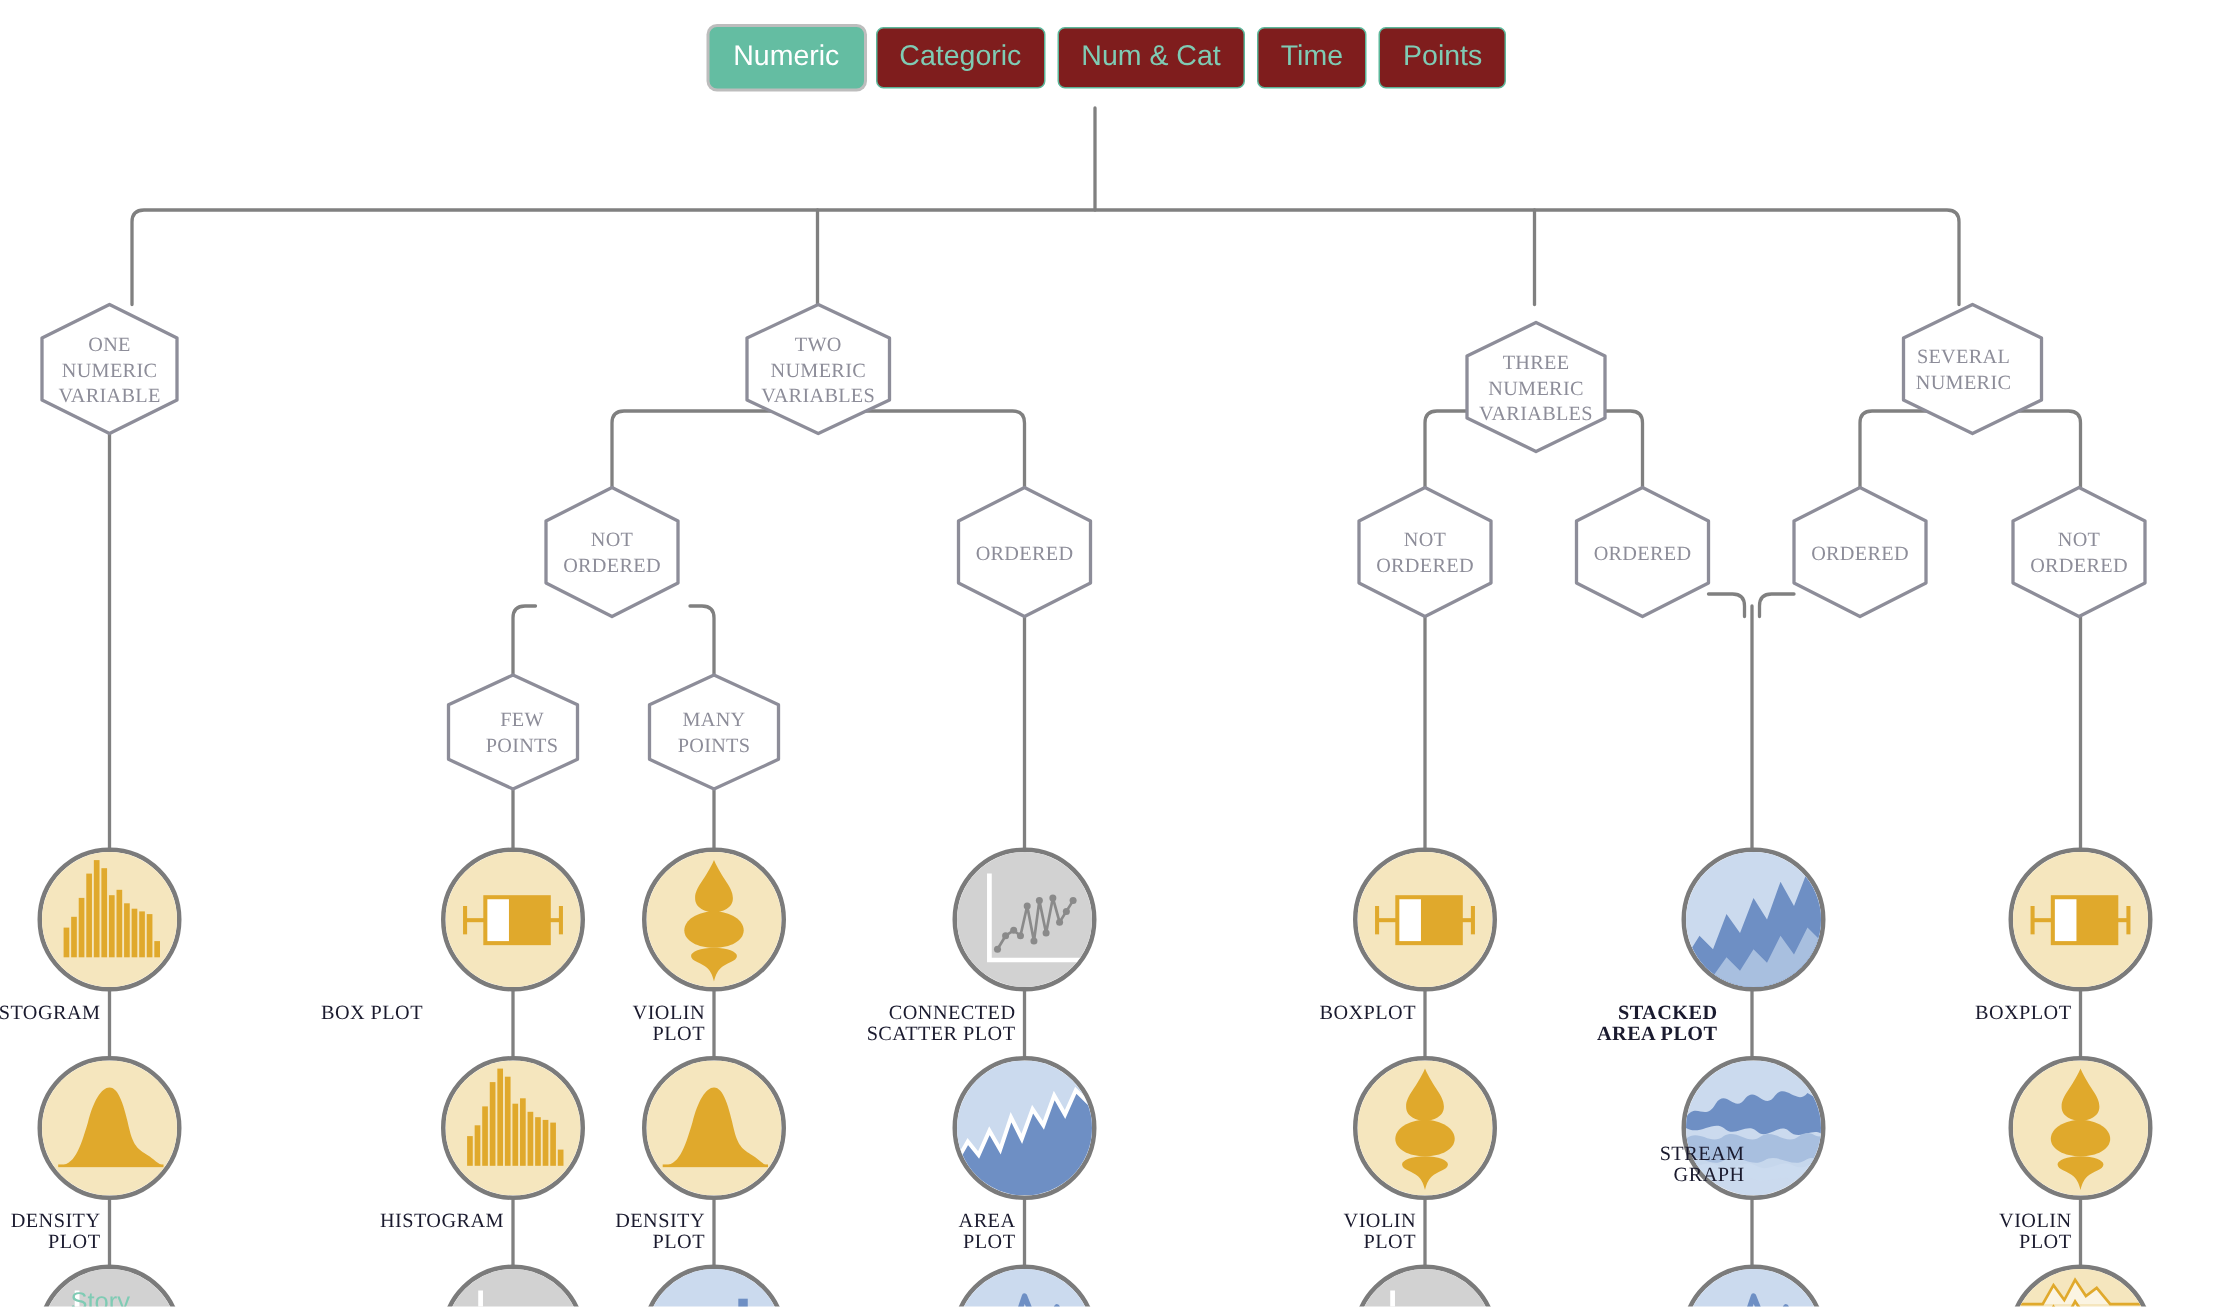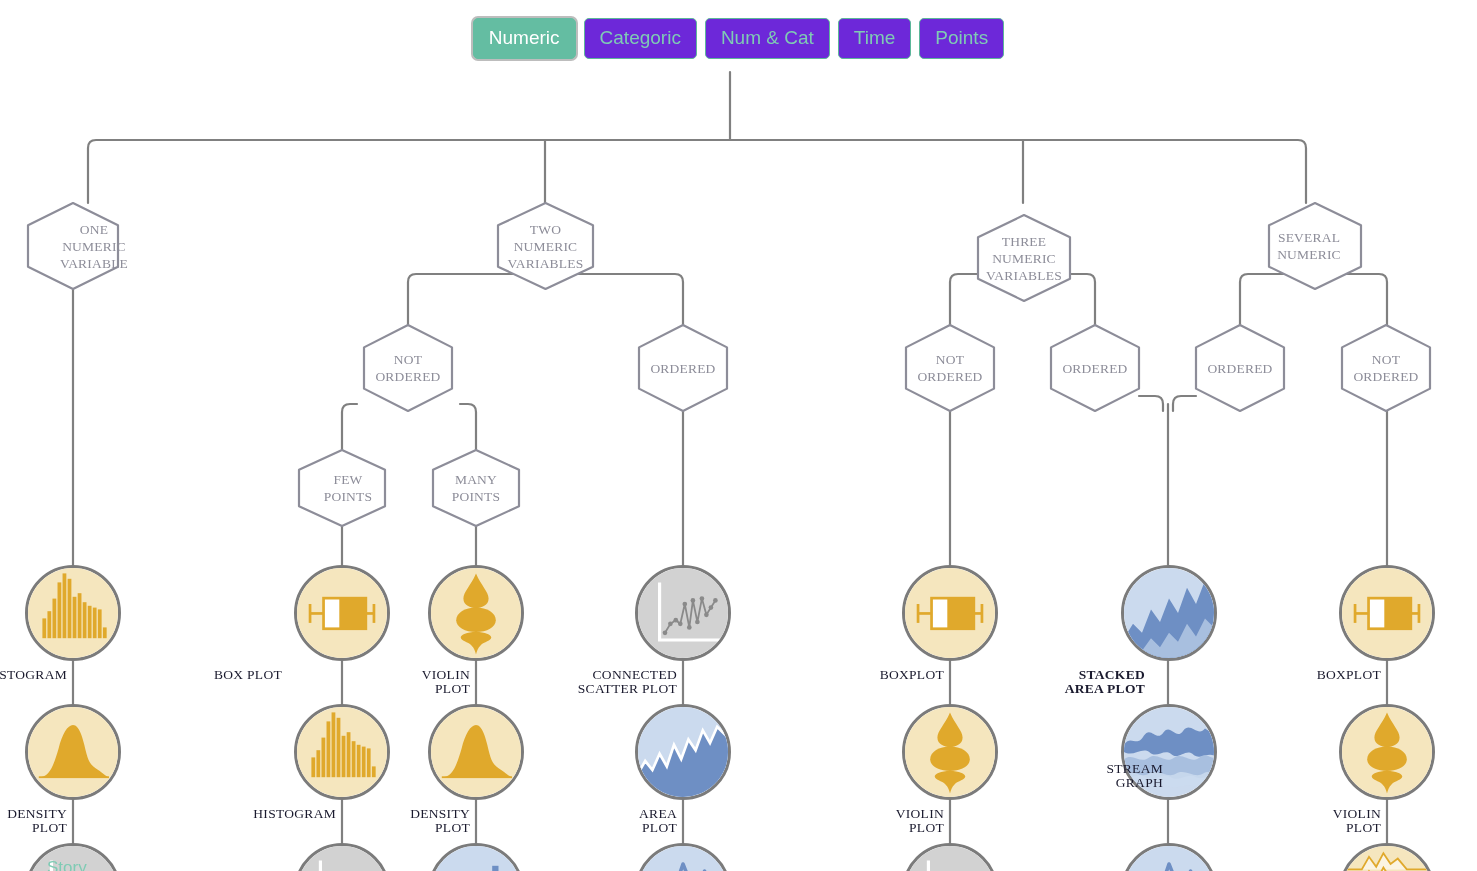--- a/index.html
+++ b/index.html
@@ -13,21 +13,21 @@
     position:absolute;left:0;top:0;width:1477px;height:72px;
     display:flex;justify-content:center;align-items:flex-start;
     gap:8px;padding-top:18px;box-sizing:border-box;
   }
   .tab{
     font-family:"Liberation Sans", sans-serif;
     font-size:19px;line-height:1;
     padding:9px 15px 11px 15px;
     border:1px solid #5cb79a;
     border-radius:5px;
-    background:#6d28d9;color:#7fcbb4;
+    background:#7f1d1d;color:#7fcbb4;
     white-space:nowrap;cursor:pointer;
     box-sizing:border-box;
   }
   .tab.active{
     background:#64bda2;color:#ffffff;border-color:#64bda2;
     box-shadow:0 0 0 2px #bdbdbd;
   }
   
   #canvas{position:absolute;left:0;top:0;width:1477px;height:871px;}
   #edges{position:absolute;left:0;top:0;width:1477px;height:871px;pointer-events:none;}
@@ -124,21 +124,21 @@
 
     <path d="M1168,661 L1168,704"></path>
     <path d="M1168,800 L1168,843"></path>
 
     <path d="M1387,411 L1387,565"></path>
     <path d="M1387,661 L1387,704"></path>
     <path d="M1387,800 L1387,843"></path>
   </svg>
 
   <div id="hexlayer">
-      <div class="hex" style="left: 28px; top: 203px; width: 90px; height: 86px; padding-left: 42px;">
+      <div class="hex" style="left: 28px; top: 203px; width: 90px; height: 86px;">
         <svg width="90" height="86" viewBox="0 0 90 86">
           <polygon points="45,0 90,22.36 90,63.64 45,86 0,63.64 0,22.36" fill="#ffffff" stroke="#8d8d99" stroke-width="2.2" stroke-linejoin="round"></polygon>
         </svg>
         <div class="hextext">
           <span>One</span>
           <span>Numeric</span>
           <span>Variable</span>
         </div>
       </div>
       <div class="hex" style="left: 498px; top: 203px; width: 95px; height: 86px;">

